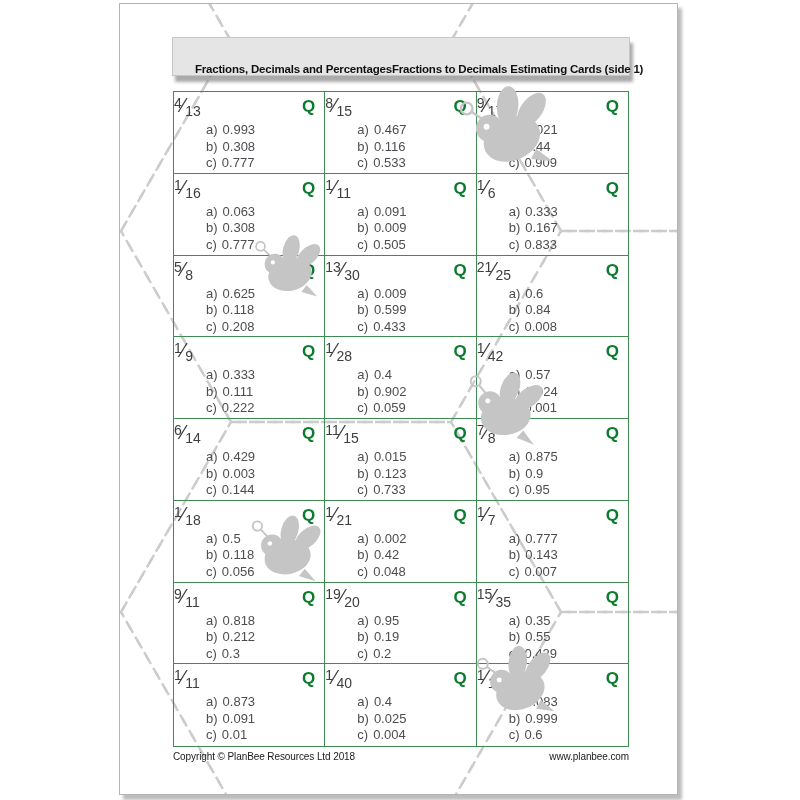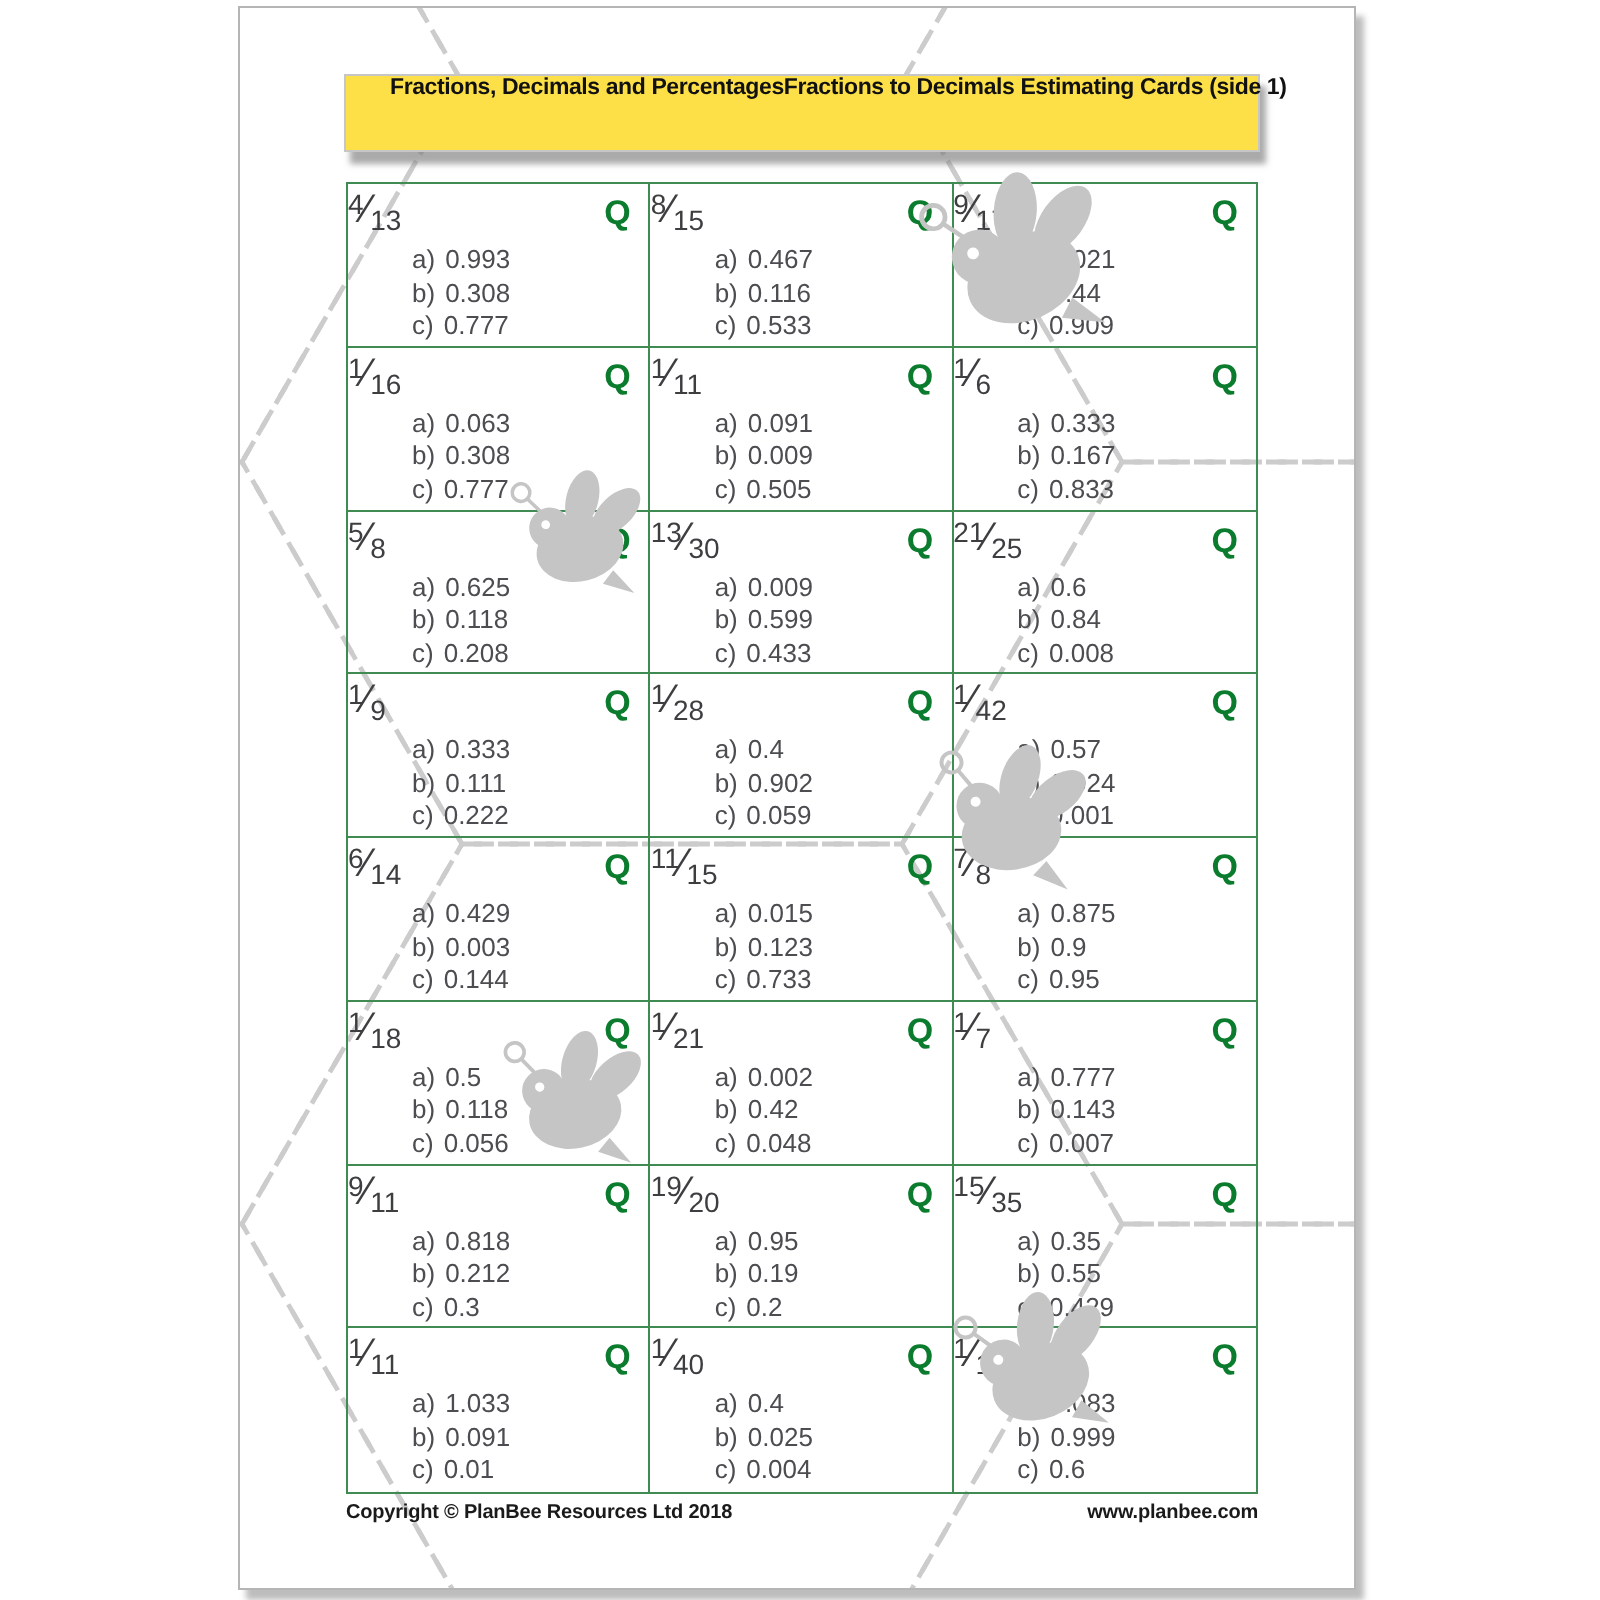--- a/index.html
+++ b/index.html
@@ -12,23 +12,23 @@
     box-sizing:border-box;background:#ffffff;
     border:1px solid var(--sheet_border);
     box-shadow:4px 5px 3px var(--sheet_shadow);
     overflow:hidden;
   }
   .hexes{position:absolute;left:0;top:0;z-index:1;pointer-events:none;}
   .hexes polygon{fill:none;stroke:var(--pattern_gray);stroke-width:2.4;stroke-dasharray:10 8;}
 
   .header-box{
     position:absolute;left:52px;top:33px;width:458px;height:39px;box-sizing:border-box;
-    background:#fde047;border:1px solid #c6c6c6;
+    background:#e5e5e5;border:1px solid #c6c6c6;
     box-shadow:3px 6px 3px rgba(125,125,125,0.65);
-    z-index:4;display:flex;align-items:flex-start;justify-content:space-between;
+    z-index:4;display:flex;align-items:flex-end;justify-content:space-between;
     padding:0 13px 0 22px;
   }
   .htext{font-size:11.5px;font-weight:bold;color:var(--header_text);letter-spacing:-0.2px;white-space:nowrap;}
 
   .grid{
     position:absolute;left:53px;top:87px;width:456px;height:656px;box-sizing:border-box;
     border:1.5px solid var(--grid_green);
     display:grid;grid-template-columns:repeat(3,1fr);grid-template-rows:repeat(8,1fr);
     z-index:3;
   }
@@ -55,21 +55,21 @@
   .bee3{left:338px;top:360px;width:100px;height:84px;transform:rotate(12deg);}
   .bee4{left:116px;top:508px;width:106px;height:70px;transform:rotate(8deg);}
   .bee5{left:350px;top:638px;width:100px;height:76px;transform:rotate(-2deg);}
   .bee-fill{fill:var(--bee_gray);}
   .bee-line{fill:none;stroke:var(--bee_gray);stroke-width:2.4;}
   .bee-eye{fill:#ffffff;}
 
   .footer{
     position:absolute;left:53px;top:747px;width:456px;z-index:6;
     display:flex;justify-content:space-between;align-items:flex-end;
-    font-size:10px;font-weight:bold;color:var(--footer_text);letter-spacing:-0.1px;
+    font-size:10px;font-weight:normal;color:var(--footer_text);letter-spacing:-0.1px;
   }
 </style>
 </head>
 <body>
 
 <div class="sheet">
 
   <svg class="hexes" id="hexes" width="558" height="791">
       <polygon points="-549,-725 -329,-725 -219,-535 -329,-344 -549,-344 -659,-535"></polygon>
       <polygon points="-549,-344 -329,-344 -219,-154 -329,37 -549,37 -659,-154"></polygon>
@@ -551,21 +551,21 @@
     </div>
   </div>
       <div class="card">
     <div class="card-top">
       <span class="fraction"><span class="fnum">1</span><span class="fslash">⁄</span><span class="fden">11</span></span>
       <span class="qmark">Q</span>
     </div>
     <div class="opts">
       <div class="opt">
             <span>a)</span>
-            <span>1.033</span>
+            <span>0.873</span>
           </div>
       <div class="opt">
             <span>b)</span>
             <span>0.091</span>
           </div>
       <div class="opt">
             <span>c)</span>
             <span>0.01</span>
           </div>
     </div>

